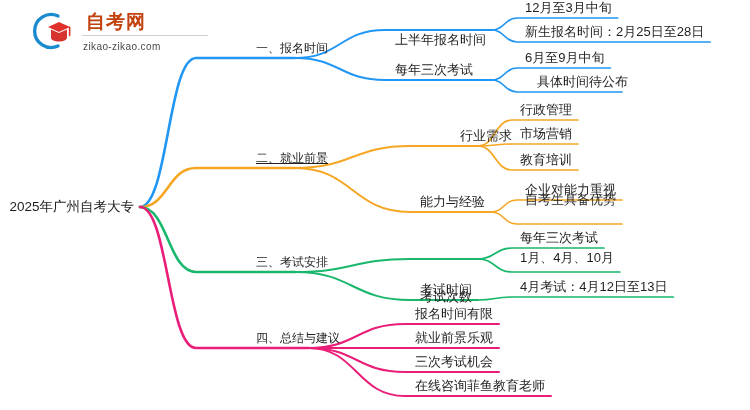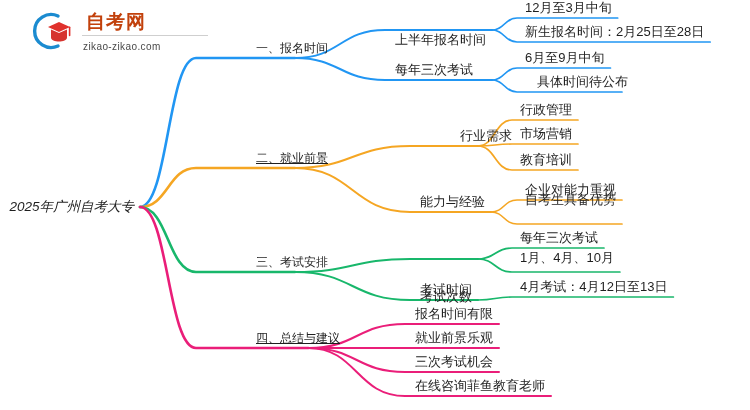--- a/index.html
+++ b/index.html
@@ -81,21 +81,20 @@
     position: absolute;
     font-size: 13.5px;
     color: #1f1f1f;
     white-space: nowrap;
     line-height: 16px;
     transform: translateY(-100%);
   }
   .node-label.root {
     font-size: 13.5px;
     transform: translate(-100%, -50%);
-    font-style: italic;
   }
   .node-label.lvl1 { font-size: 12px; margin-left: 48px; }
   .node-label.lvl2 { font-size: 13px; }
   .node-label.lvl3 { font-size: 13px; }
 </style>
 </head>
 <body>
 
 <div id="page">
 
@@ -160,21 +159,21 @@
         <div class="node-label lvl3" style="left: 520px; top: 168px;">教育培训</div>
         <div class="node-label lvl2" style="left: 420px; top: 210px;">能力与经验</div>
         <div class="node-label lvl3" style="left: 525px; top: 198px;">企业对能力重视</div>
         <div class="node-label lvl3" style="left: 525px; top: 208px;">自考生具备优势</div>
         <div class="node-label lvl1" style="left: 208px; top: 270px;">三、考试安排</div>
         <div class="node-label lvl2" style="left: 420px; top: 257px; margin-top: 48px;">考试次数</div>
         <div class="node-label lvl3" style="left: 520px; top: 246px;">每年三次考试</div>
         <div class="node-label lvl3" style="left: 520px; top: 266px;">1月、4月、10月</div>
         <div class="node-label lvl2" style="left: 420px; top: 298px;">考试时间</div>
         <div class="node-label lvl3" style="left: 520px; top: 295px;">4月考试：4月12日至13日</div>
-        <div class="node-label lvl1" style="left: 208px; top: 346px; text-decoration: underline;">四、总结与建议</div>
+        <div class="node-label lvl1" style="left: 208px; top: 346px;">四、总结与建议</div>
         <div class="node-label lvl2" style="left: 415px; top: 322px;">报名时间有限</div>
         <div class="node-label lvl2" style="left: 415px; top: 346px;">就业前景乐观</div>
         <div class="node-label lvl2" style="left: 415px; top: 370px;">三次考试机会</div>
         <div class="node-label lvl2" style="left: 415px; top: 394px;">在线咨询菲鱼教育老师</div>
       </div>
   </div>
 
 </div>
 
 </body></html>

